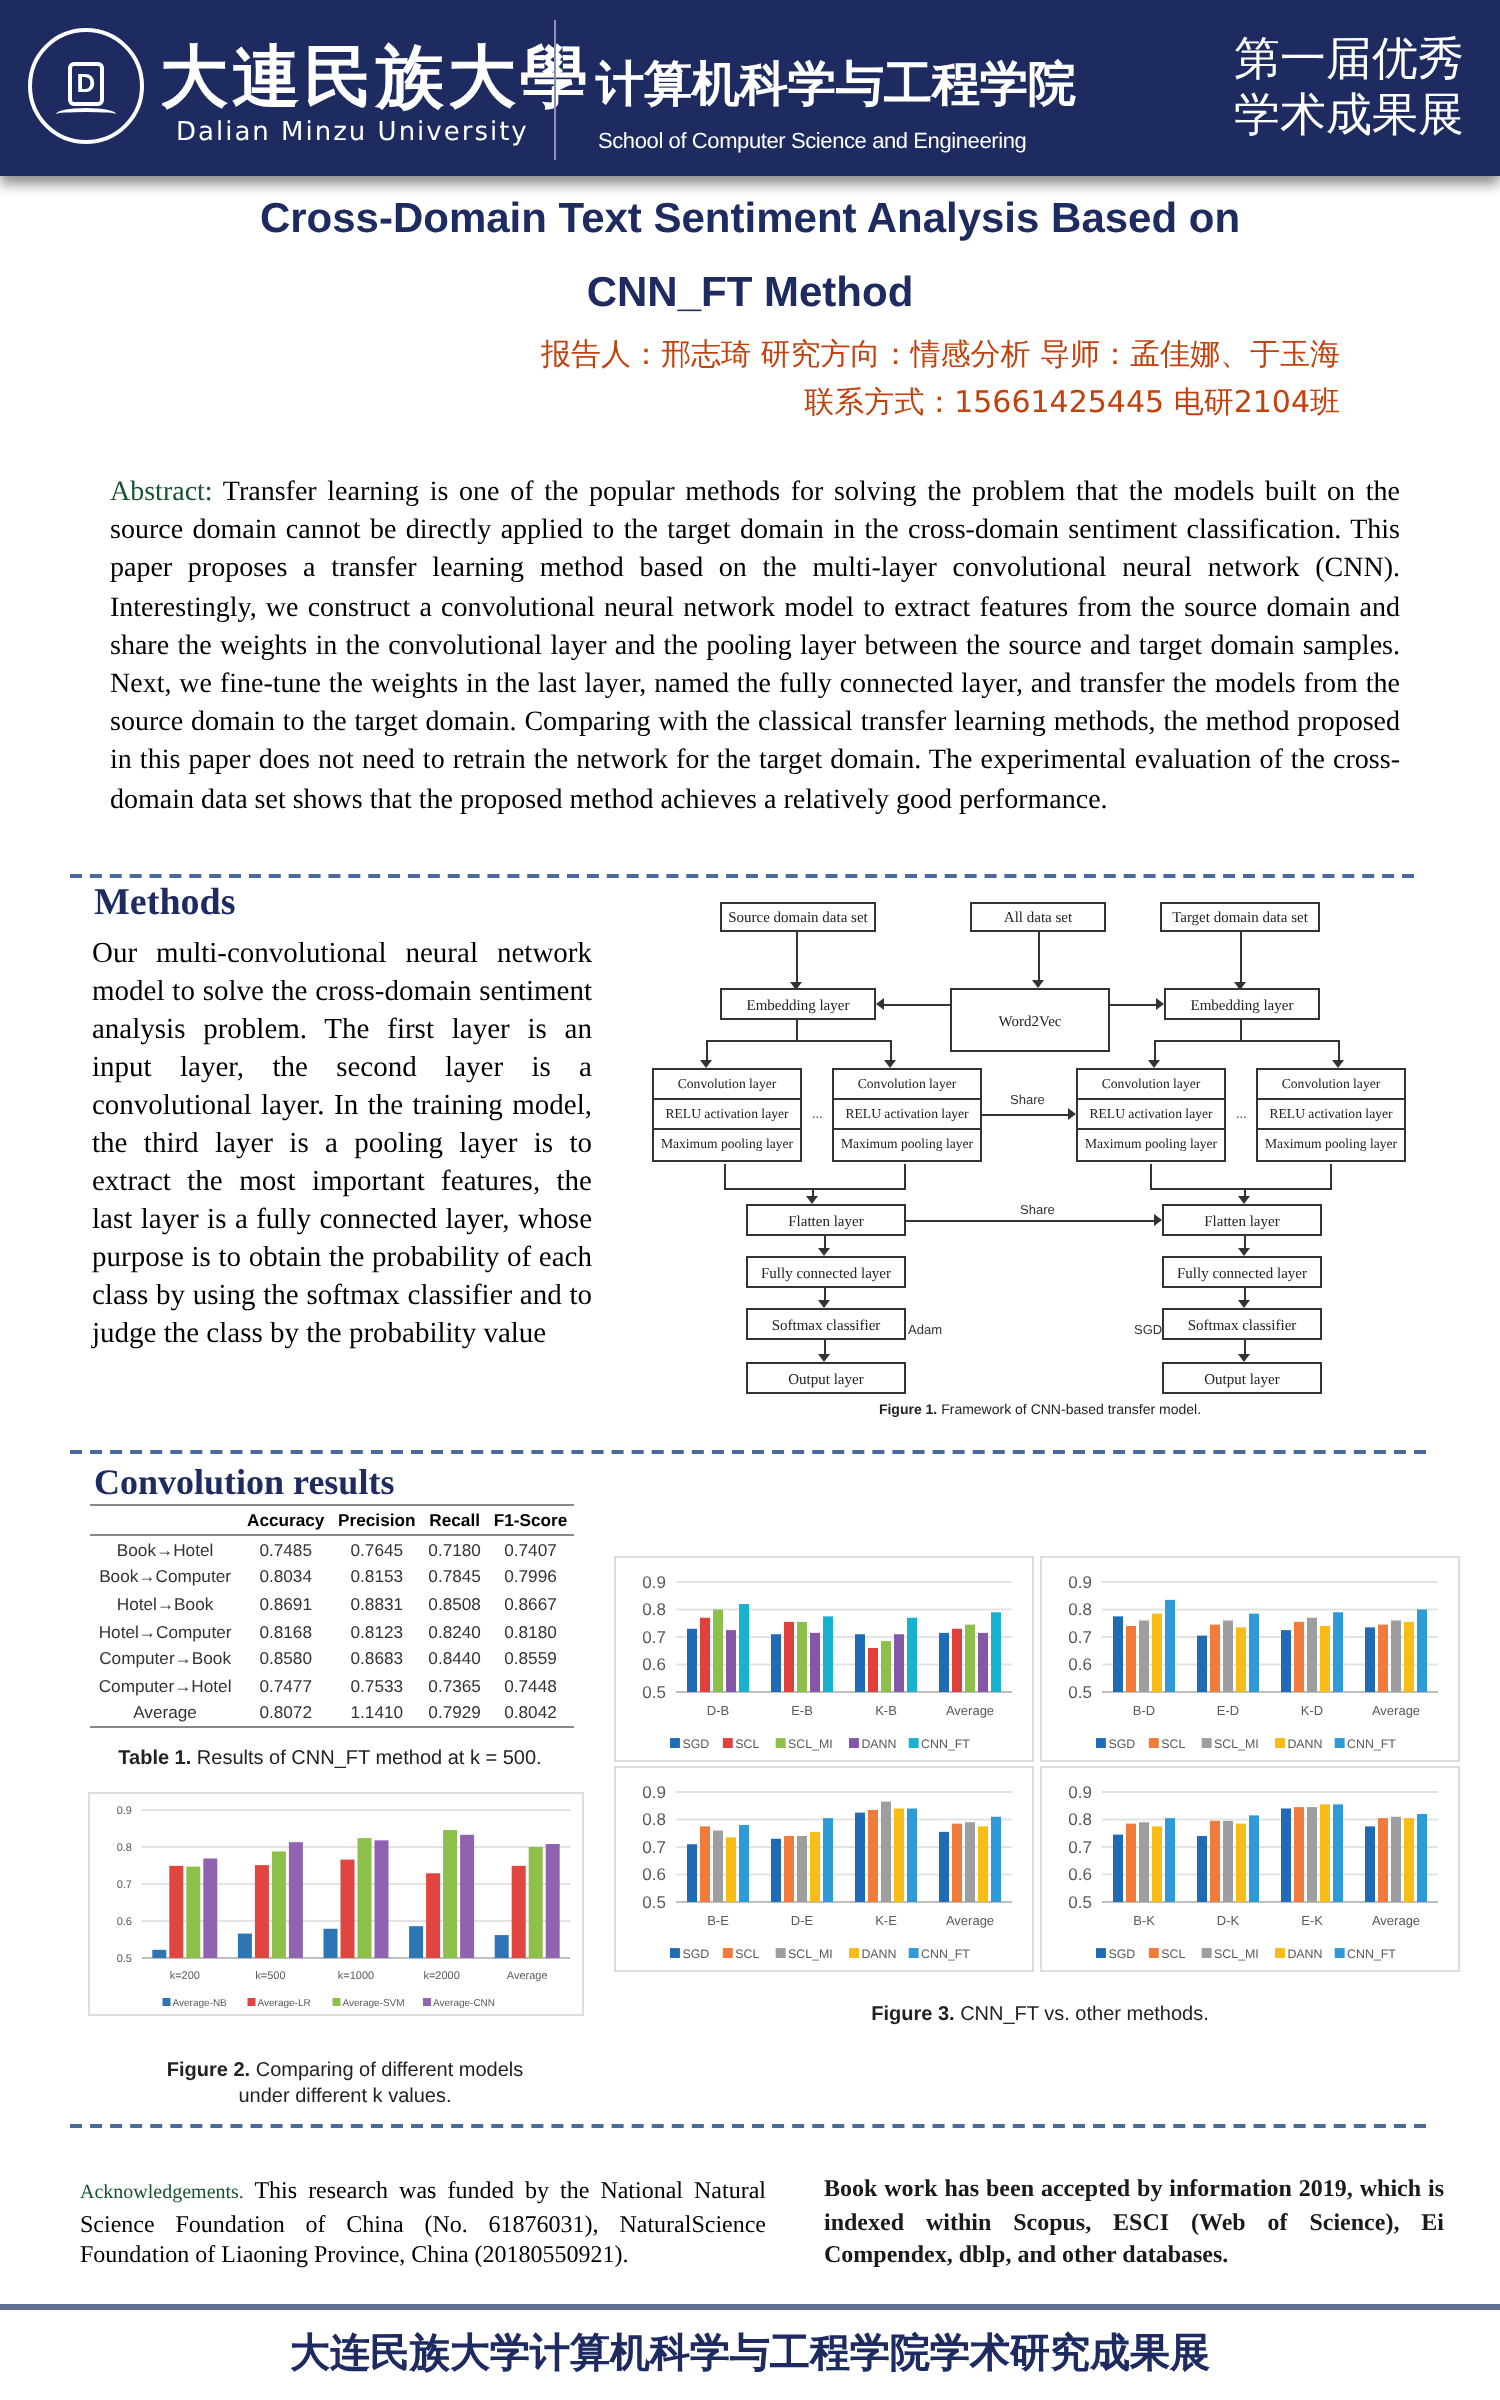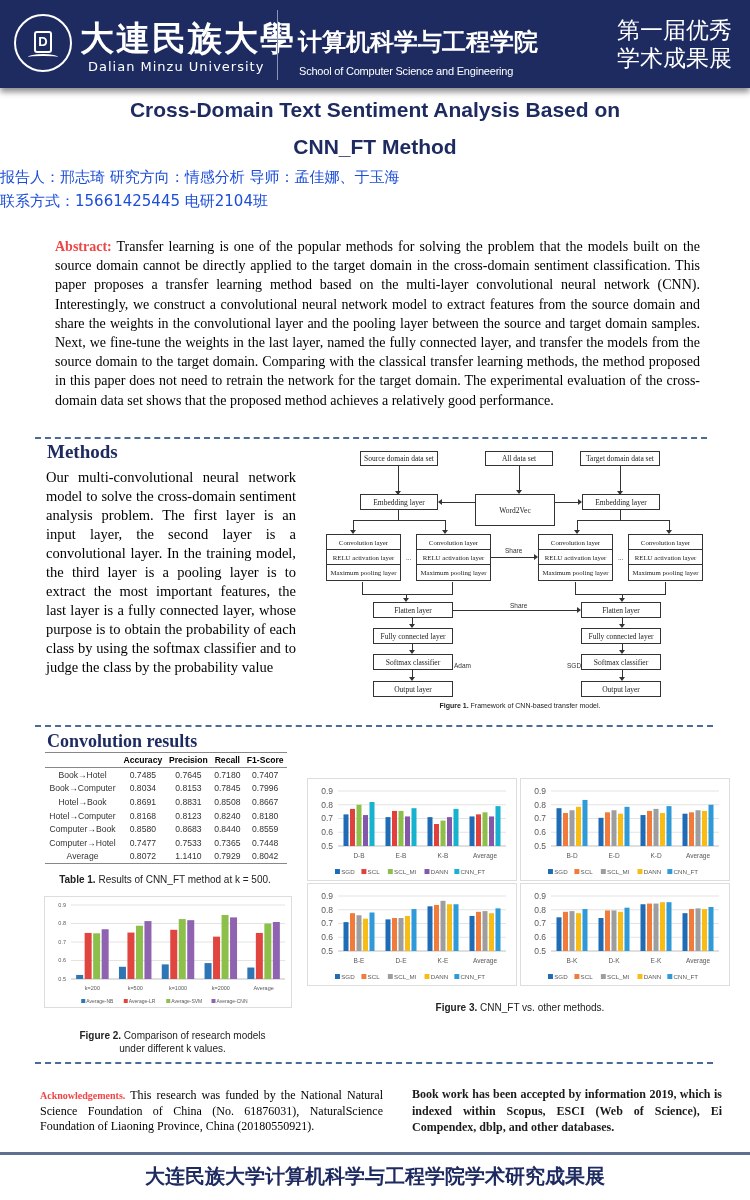--- a/index.html
+++ b/index.html
@@ -8,23 +8,23 @@
 .logo{position:absolute;left:14px;top:14px;width:58px;height:58px;border:2px solid #fff;border-radius:50%;}
 .logo .inner{position:absolute;left:18px;top:15px;width:18px;height:22px;border:2px solid #fff;border-radius:3px;color:#fff;font:bold 13px "Liberation Sans",sans-serif;text-align:center;line-height:18px}
 .logo .wing{position:absolute;left:12px;top:38px;width:30px;height:6px;border-top:2px solid #fff;border-radius:50%}
 .uni-cn{position:absolute;left:80px;top:16px;color:#fff;font:bold 34px "DejaVu Serif",serif;letter-spacing:2px;white-space:nowrap}
 .uni-en{position:absolute;left:88px;top:59px;color:#fff;font:13px "DejaVu Sans",sans-serif;letter-spacing:1px;white-space:nowrap}
 .vsep{position:absolute;left:277px;top:10px;width:1px;height:70px;background:#8a93b8}
 .school-cn{position:absolute;left:298px;top:26px;color:#fff;font:bold 24px "DejaVu Sans",sans-serif;white-space:nowrap}
 .school-en{position:absolute;left:299px;top:65px;color:#fff;font:11px "Liberation Sans",sans-serif;white-space:nowrap;letter-spacing:-.2px}
 .expo{position:absolute;left:617px;top:16px;color:#fff;font:23px "DejaVu Sans",sans-serif;line-height:28px;width:130px}
 .title{position:absolute;left:0;width:750px;text-align:center;color:#1e2b61;font:bold 21px "Liberation Sans",sans-serif}
-.meta{position:absolute;left:0;width:670px;text-align:left;color:#1d4ed8;font:15px "DejaVu Sans",sans-serif}
+.meta{position:absolute;left:0;width:670px;text-align:right;color:#c2410c;font:15px "DejaVu Sans",sans-serif}
 .abstract{position:absolute;left:55px;top:237px;width:645px;font:14px/19.2px "Liberation Serif",serif;text-align:justify}
-.lbl{font-weight:bold;color:#ef4444}
+.lbl{font-weight:normal;color:#14532d}
 .dash{position:absolute;height:0;border-top:2px dashed #4a6a9a}
 .h2{position:absolute;color:#1e2b61;font:bold 19px "Liberation Serif",serif}
 .methods-text{position:absolute;left:46px;top:468px;width:250px;font:14.5px/19px "Liberation Serif",serif;text-align:justify}
 .diagram{position:absolute;left:300px;top:445px;width:420px;height:270px}
 .box{position:absolute;border:1.3px solid #333;background:#fff;font:7.5px "Liberation Serif",serif;color:#222;text-align:center;display:flex;align-items:center;justify-content:center}
 .stack{position:absolute;border:1.3px solid #333;background:#fff}
 .stack div{height:15px;border-bottom:1px solid #333;font:6.8px "Liberation Serif",serif;display:flex;align-items:center;justify-content:center;color:#222}
 .stack div:last-child{border-bottom:none}
 .ln{position:absolute;background:#333}
 .arrow{position:absolute;width:0;height:0}
@@ -288,21 +288,21 @@
       <text x="41.25" y="106" font-size="5" fill="#595959">Average-NB</text>
       <rect x="78.75" y="102" width="4" height="4" fill="#e0463f"></rect>
       <text x="83.75" y="106" font-size="5" fill="#595959">Average-LR</text>
       <rect x="121.25" y="102" width="4" height="4" fill="#8cc04b"></rect>
       <text x="126.25" y="106" font-size="5" fill="#595959">Average-SVM</text>
       <rect x="166.5" y="102" width="4" height="4" fill="#8f63b0"></rect>
       <text x="171.5" y="106" font-size="5" fill="#595959">Average-CNN</text>
     </svg>
 </div>
 <div class="figcap" style="left:50px;top:1029px;width:245px;font-size:10px;line-height:13px">
-  <b>Figure 2.</b><span> Comparison of research models</span><br><span>under different k values.</span>
+  <b>Figure 2.</b><span> Comparing of different models</span><br><span>under different k values.</span>
 </div>
 
 <div class="chartbox" style="left:307px;top:778px;width:210px;height:103px"><svg id="fig3a" width="210" height="103">
       <line x1="30" x2="198" y1="67" y2="67" stroke="#bfbfbf" stroke-width="1"></line>
       <text x="25" y="69.975" font-size="8.5" text-anchor="end" fill="#595959">0.5</text>
       <line x1="30" x2="198" y1="53.25" y2="53.25" stroke="#e3e3e3" stroke-width="1"></line>
       <text x="25" y="56.225" font-size="8.5" text-anchor="end" fill="#595959">0.6</text>
       <line x1="30" x2="198" y1="39.50000000000001" y2="39.50000000000001" stroke="#e3e3e3" stroke-width="1"></line>
       <text x="25" y="42.47500000000001" font-size="8.5" text-anchor="end" fill="#595959">0.7</text>
       <line x1="30" x2="198" y1="25.749999999999993" y2="25.749999999999993" stroke="#e3e3e3" stroke-width="1"></line>

